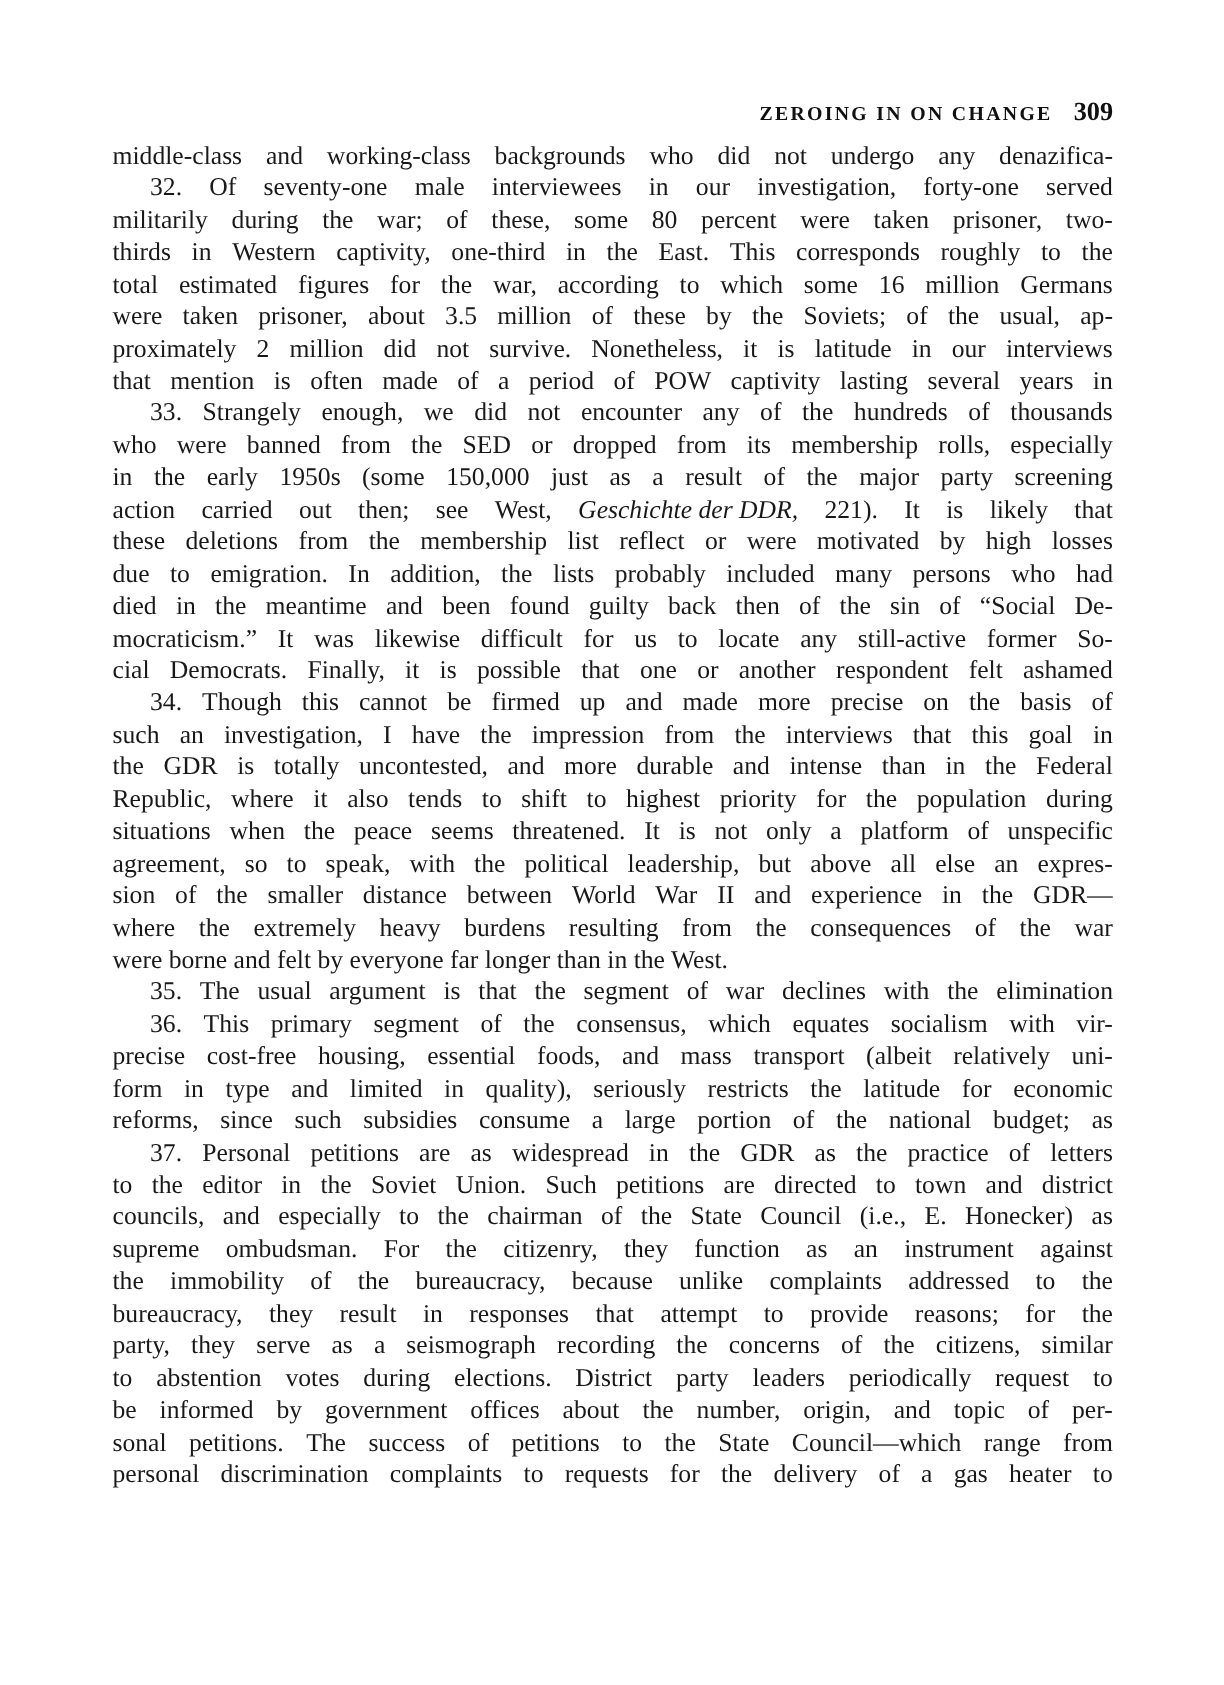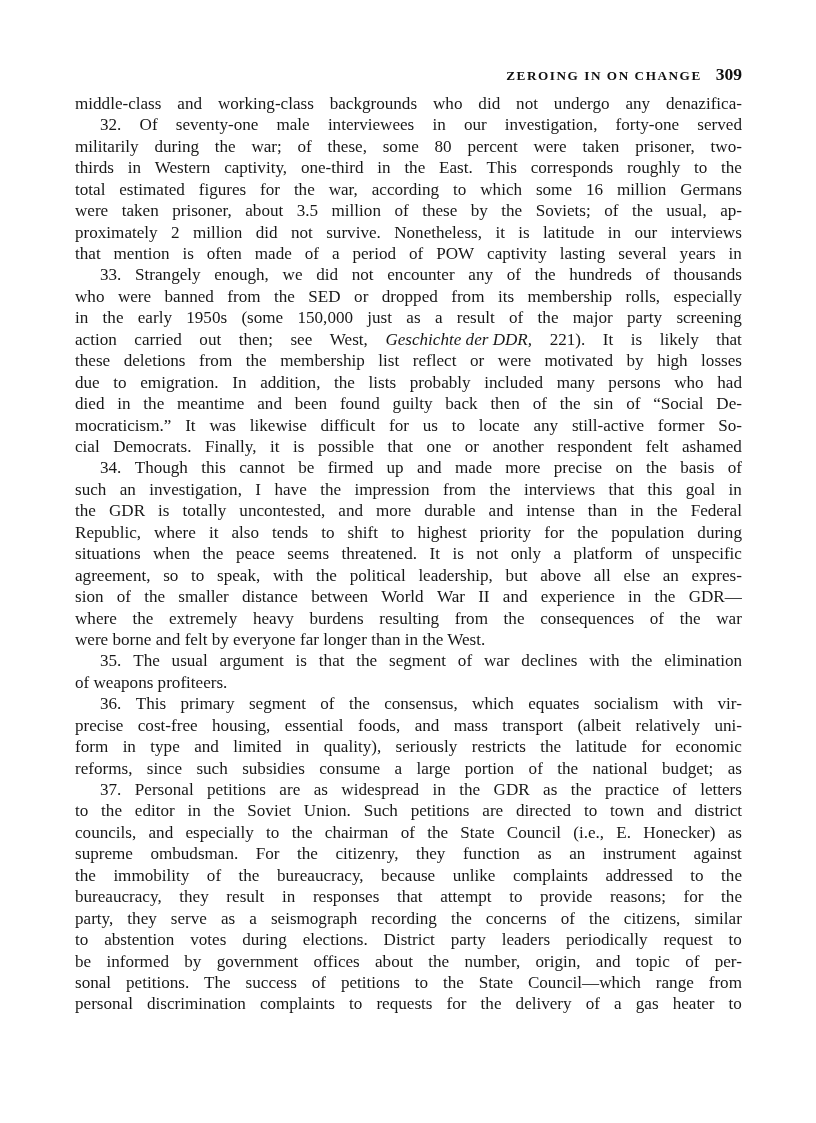--- a/index.html
+++ b/index.html
@@ -501,21 +501,20 @@
           <span>that</span>
           <span>the</span>
           <span>segment</span>
           <span>of</span>
           <span>war</span>
           <span>declines</span>
           <span>with</span>
           <span>the</span>
           <span>elimination</span>
         </span>
-      <span class="ln last">of weapons profiteers.</span>
     </div>
 
     <div class="para">
       <span class="ln indent j">
           <span>36.</span>
           <span>This</span>
           <span>primary</span>
           <span>segment</span>
           <span>of</span>
           <span>the</span>

